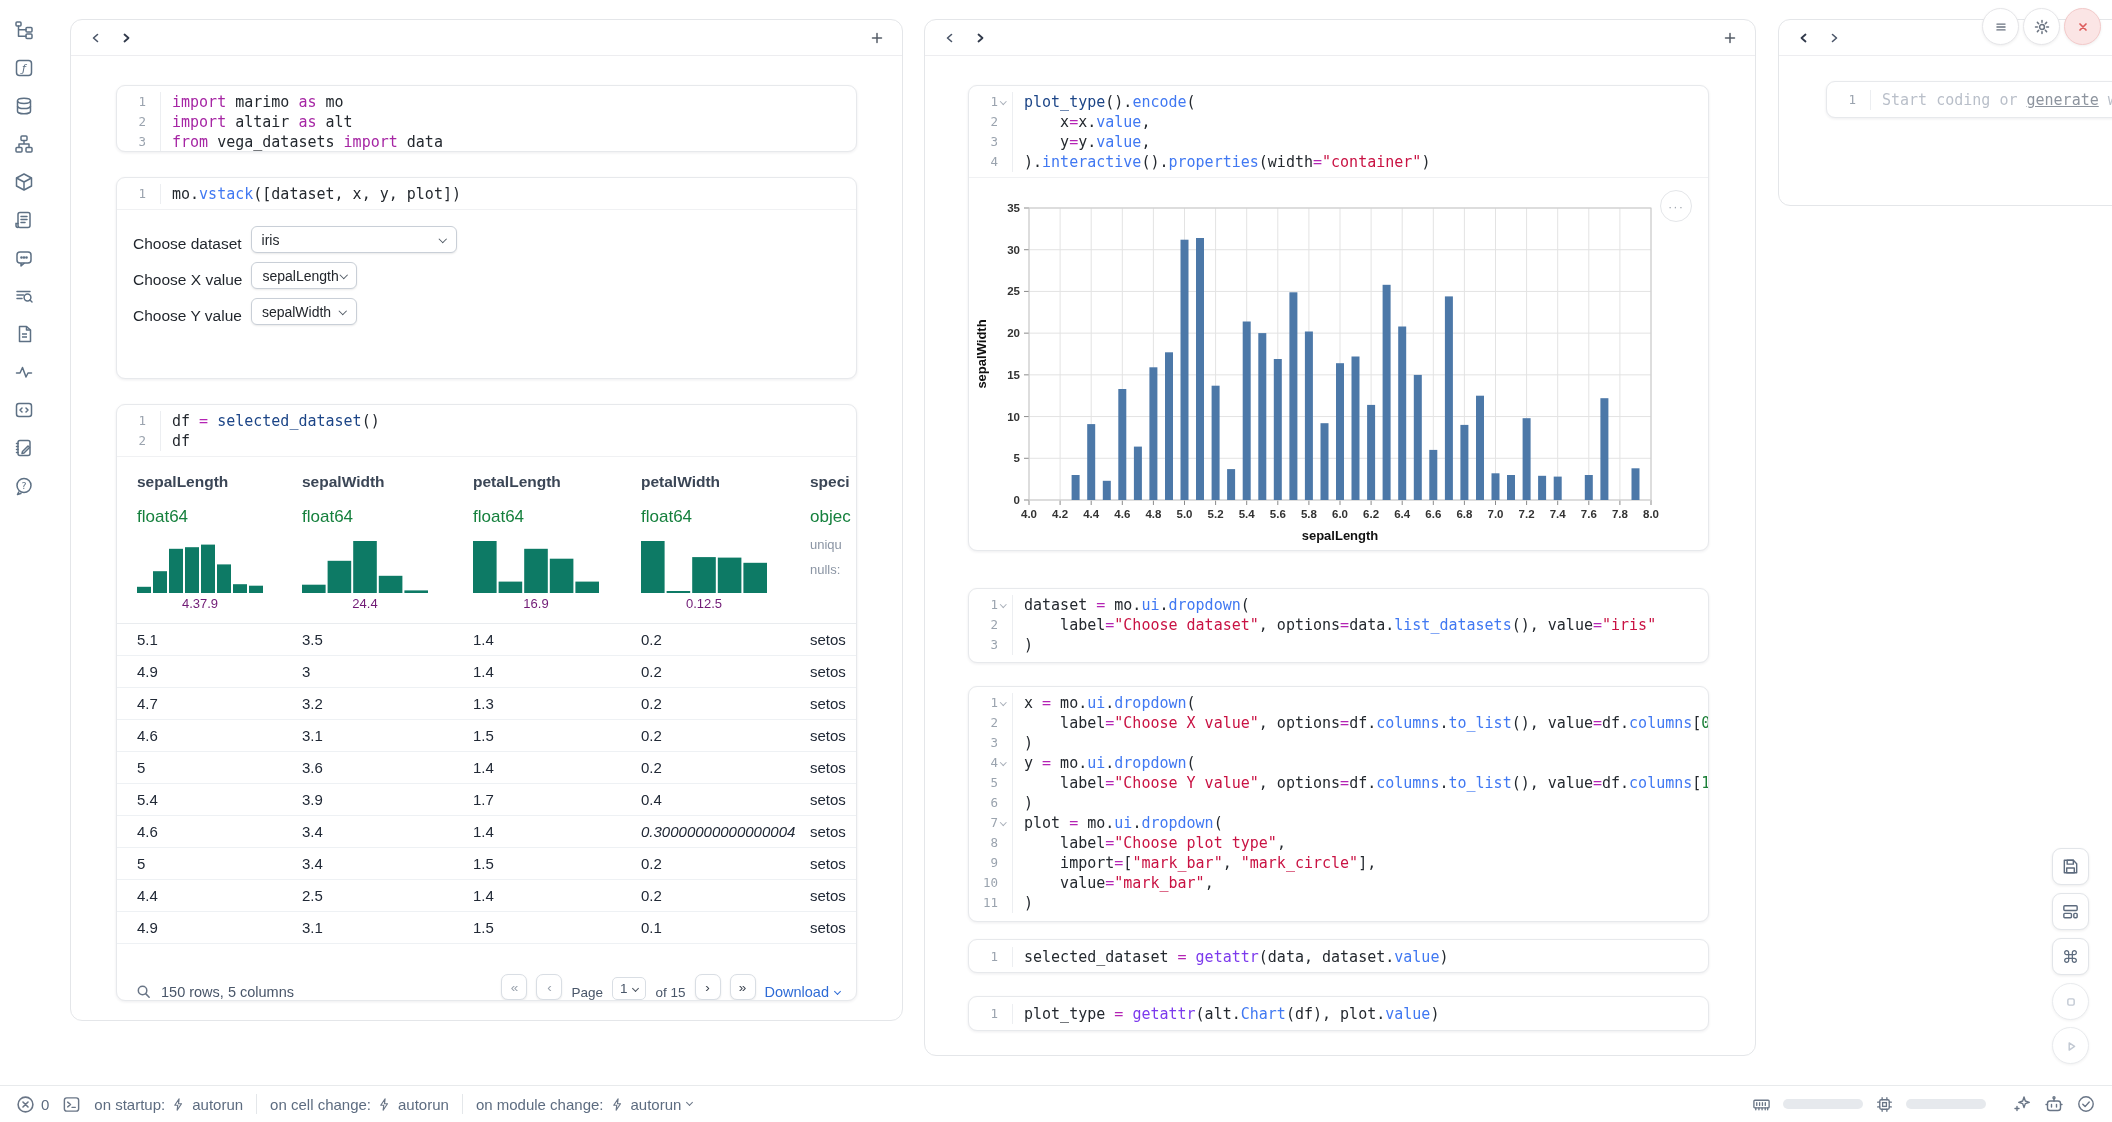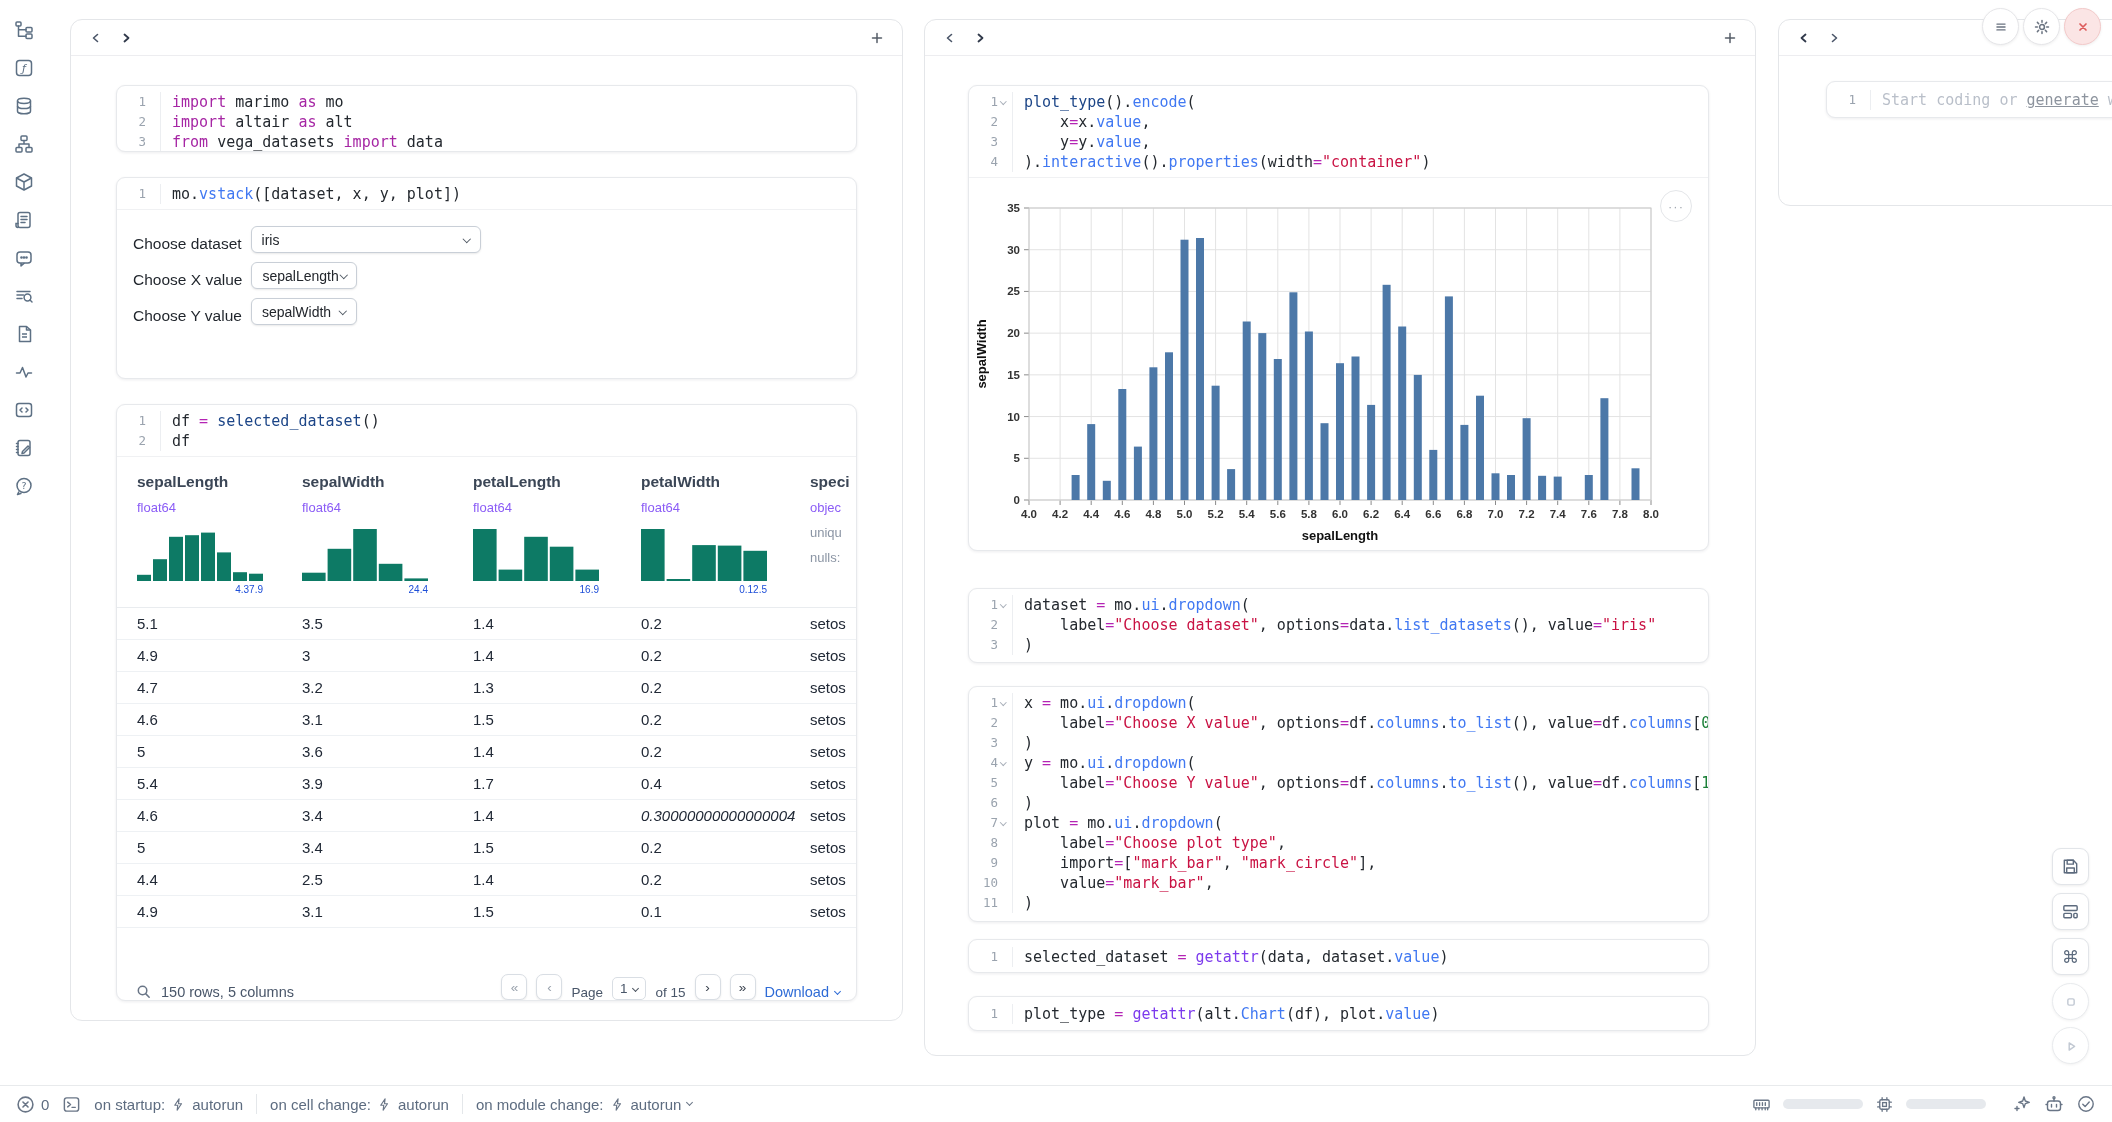--- a/index.html
+++ b/index.html
@@ -35,30 +35,30 @@
     border-bottom:1.6px solid #4c5560;transform:rotate(45deg);margin-top:-3px}
   .fold-cv{width:4.5px;height:4.5px;border-color:#a8afb9;margin-top:-2px}
 
   
   .cell-output{padding:16px 16px 6px}
   .dd-row{display:flex;align-items:flex-end;margin-bottom:9px;height:27px}
   .dd-label{font-size:15.5px;color:#1f242b;margin-right:9px}
   .select{display:flex;align-items:center;height:27px;border:1px solid #c9cfd7;border-radius:6px;
     background:#fff;box-shadow:0 1px 2px rgba(0,0,0,.09);padding:0 10px;font-size:14px;color:#22262c;cursor:pointer}
   .sel-cv{margin-left:auto;width:5.5px;height:5.5px;margin-top:-2px}
-  .sel-wide{width:230px}.sel-sm{width:106px}
+  .sel-wide{width:206px}.sel-sm{width:106px}
 
   
   #df-table{overflow:hidden}
   .t-head{display:flex;padding:16px 0 12px 20px;border-bottom:1px solid #e9ecef;overflow:hidden}
   .t-col{flex:0 0 auto}
   .t-name{font-size:15.5px;font-weight:bold;color:#3b4656}
-  .t-type{font-size:13px;color:#8b5cf6;margin-top:9px}
+  .t-type{font-size:17px;color:#15803d;margin-top:16px}
   .t-hist{margin-top:12px}
-  .t-minmax{display:flex;justify-content:flex-end;width:126px;font-size:10px;color:#1d4ed8;margin-top:3px}
+  .t-minmax{display:flex;justify-content:center;width:126px;font-size:13px;color:#701a75;margin-top:3px}
   .t-extra-line{font-size:13px;color:#8b95a4;margin-top:10px}
   .t-row{display:flex;padding-left:20px;height:32px;align-items:center;border-bottom:1px solid #eef1f4;
     font-size:15px;color:#212936;overflow:hidden}
   .t-cell{flex:0 0 auto;overflow:hidden;white-space:nowrap}
   .table-footer{display:flex;align-items:flex-end;padding:0 16px 0 18px;height:52px;gap:9px;
     font-size:14.5px;color:#495669;margin-top:auto}
   .spacer{flex:1}
   .pg-btn{width:26px;height:26px;border:1px solid #d9dee4;border-radius:7px;background:#fff;
     box-shadow:0 1px 2px rgba(0,0,0,.09);display:flex;align-items:center;justify-content:center;
     font-size:13.5px;color:#39414d;cursor:pointer}

